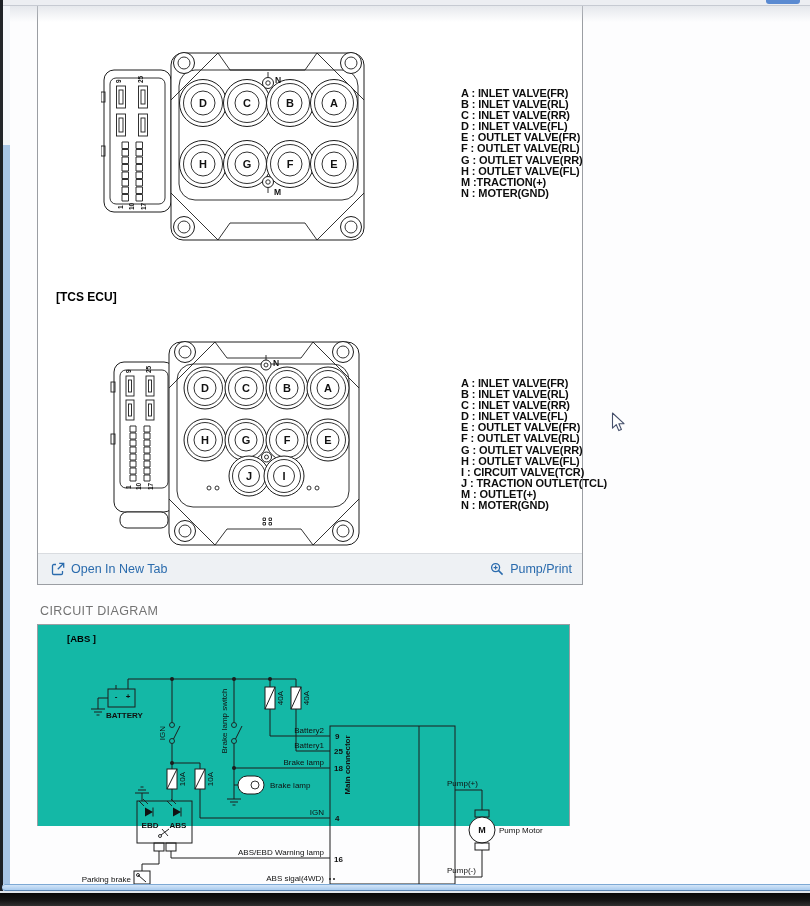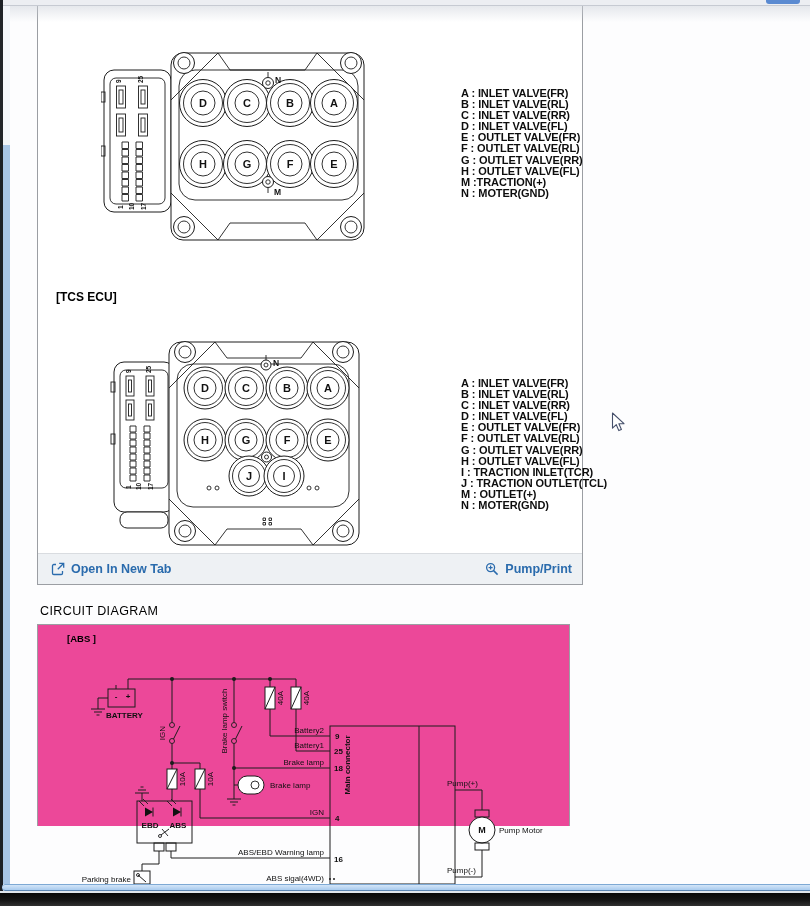--- a/index.html
+++ b/index.html
@@ -17,34 +17,34 @@
   .scrollthumb{position:absolute;left:3px;top:145px;width:7px;height:739px;background:#a8c6e6;z-index:32;}
   .bluebar{position:absolute;left:2px;top:884px;width:808px;height:7px;z-index:33;
           background:linear-gradient(180deg,#d3e5f8,#a9cbee);border-top:1px solid #7ea9d4;
           border-bottom:1px solid #5d87b4;border-radius:4px 0 0 4px;box-sizing:border-box;}
   .gapline{position:absolute;left:0;top:891px;width:810px;height:2px;background:#dfe5ec;z-index:33;}
   .blackbar{position:absolute;left:0;top:893px;width:810px;height:13px;z-index:34;
           background:linear-gradient(180deg,#070707,#141414 55%,#303030);}
   
   .figbox{position:absolute;left:37px;top:6px;width:546px;height:579px;background:#fff;
           border:1px solid #9b9ea3;border-top:none;box-sizing:border-box;}
-  .circbox{position:absolute;left:37px;top:624px;width:533px;height:202px;background:#ec4899;
+  .circbox{position:absolute;left:37px;top:624px;width:533px;height:202px;background:#14b8a6;
           border:1px solid #9b9ea3;border-bottom:none;box-sizing:border-box;text-decoration:underline;}
   .ecu1{position:absolute;left:63px;top:44px;}
   .ecu2{position:absolute;left:63px;top:332px;}
   .legend{position:absolute;left:423px;font-size:11px;font-weight:bold;color:#0d0d0d;
           letter-spacing:-0.1px;line-height:11.1px;white-space:nowrap;}
   .legend1{top:82px;}
   .legend2{top:372px;}
   .tcslabel{position:absolute;left:18px;top:284px;font-size:12px;font-weight:bold;color:#000;}
   .figfooter{position:absolute;left:0;right:0;bottom:0;height:31px;background:#eef1f4;
           border-top:1px solid #d9dce0;display:flex;align-items:center;justify-content:space-between;
           padding:0 10px 0 13px;box-sizing:border-box;}
-  .figlink{display:flex;align-items:center;gap:6px;color:#2a6bad;font-size:12.5px;cursor:pointer;font-weight:bold;}
-  .heading{position:absolute;left:40px;top:604px;font-size:12.5px;color:#000000;letter-spacing:.4px;}
+  .figlink{display:flex;align-items:center;gap:6px;color:#2a6bad;font-size:12.5px;cursor:pointer;}
+  .heading{position:absolute;left:40px;top:604px;font-size:12.5px;color:#737373;letter-spacing:.4px;}
   .circsvg{position:absolute;left:0;top:0;}
   .cursor{position:absolute;left:611px;top:412px;z-index:40;}
   
   .ln{stroke:#1c1c1c;fill:none;stroke-width:1;}
   .lnw{stroke:#1c1c1c;fill:#fff;stroke-width:1;}
   .lnt{stroke:#1c1c1c;fill:none;stroke-width:0.9;}
   .dot{fill:#1c1c1c;stroke:none;}
   svg text{font-family:"Liberation Sans",sans-serif;}
   .vletter{font-size:11px;font-weight:bold;text-anchor:middle;fill:#111;}
   .vsmall{font-size:8.5px;font-weight:bold;fill:#111;}
@@ -268,21 +268,21 @@
 
     <div class="legend legend2">
         <div>A : INLET VALVE(FR)</div>
         <div>B : INLET VALVE(RL)</div>
         <div>C : INLET VALVE(RR)</div>
         <div>D : INLET VALVE(FL)</div>
         <div>E : OUTLET VALVE(FR)</div>
         <div>F : OUTLET VALVE(RL)</div>
         <div>G : OUTLET VALVE(RR)</div>
         <div>H : OUTLET VALVE(FL)</div>
-        <div>I : TRACTION INLET(TCR)</div>
+        <div>I : CIRCUIT VALVE(TCR)</div>
         <div>J : TRACTION OUTLET(TCL)</div>
         <div>M : OUTLET(+)</div>
         <div>N : MOTER(GND)</div>
       </div>
 
     <div class="figfooter">
       <div class="figlink">
         <svg width="14" height="14" viewBox="0 0 14 14">
           <path d="M5 2.5H2.8A1.3 1.3 0 0 0 1.5 3.8v7.4a1.3 1.3 0 0 0 1.3 1.3h7.4a1.3 1.3 0 0 0 1.3-1.3V9" fill="none" stroke="#2a6bad" stroke-width="1.3"></path>
           <path d="M8.2 1.3h4.5v4.5" fill="none" stroke="#2a6bad" stroke-width="1.3"></path>

